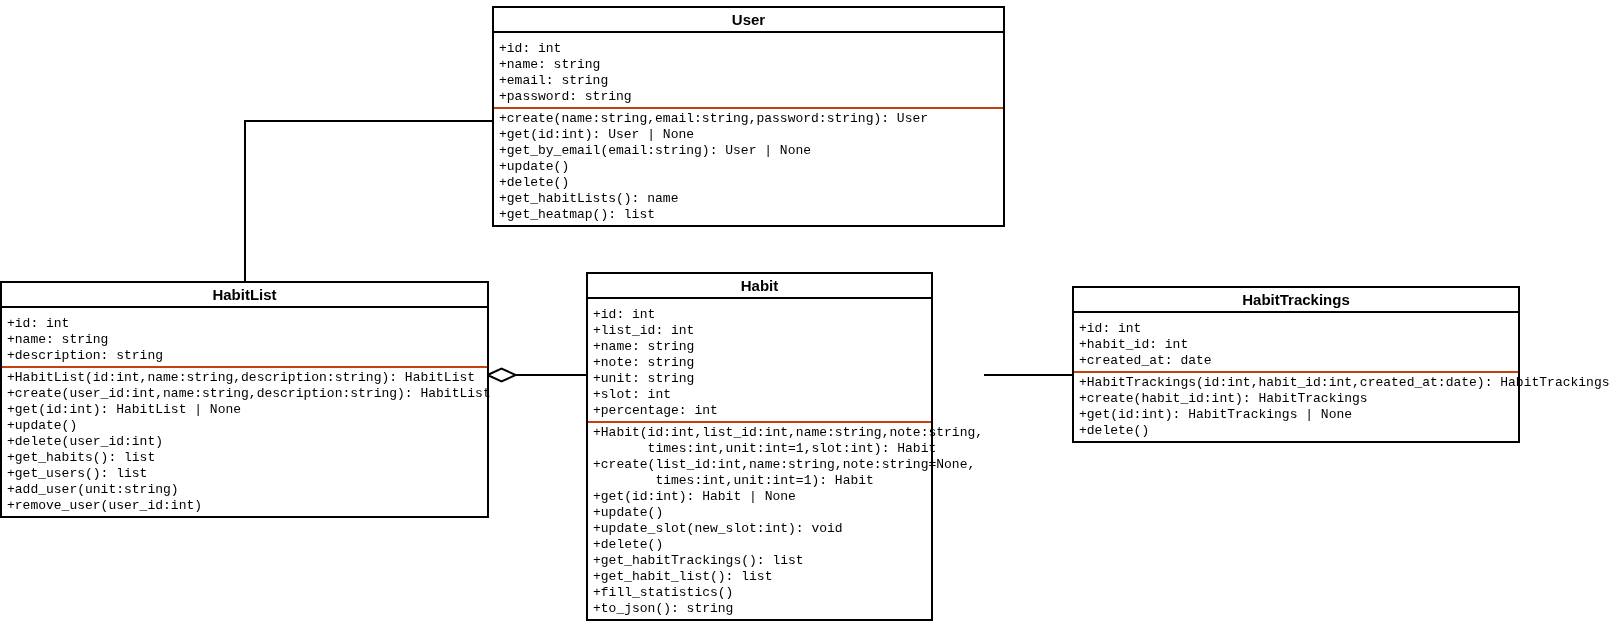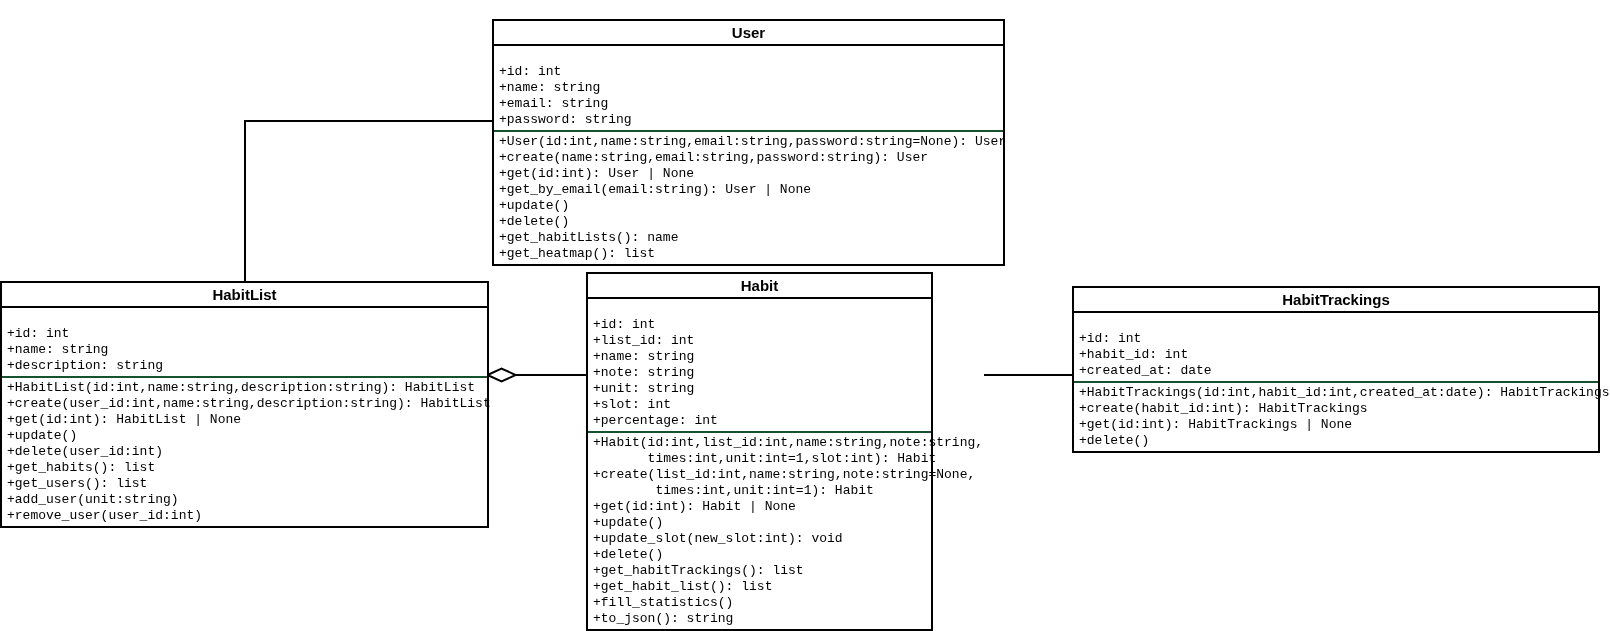--- a/index.html
+++ b/index.html
@@ -26,22 +26,22 @@
     border-bottom: 2px solid #000000;
     text-align: center;
     font-family: "Liberation Sans", sans-serif;
     font-weight: bold;
     font-size: 15px;
     line-height: 18px;
     padding: 3px 2px 2px 2px;
     white-space: nowrap;
   }
   .uml-attrs {
-    border-bottom: 2px solid #14532d;
-    padding: 18px 0 2px 5px;
+    border-bottom: 2px solid #c2410c;
+    padding: 8px 0 2px 5px;
   }
   .uml-methods {
     padding: 2px 0 2px 5px;
   }
   .uml-line {
     font-size: 13px;
     line-height: 16px;
     white-space: pre;
   }
   .conn {
@@ -60,32 +60,31 @@
   <div class="conn" style="left:244px; top:120px; width:250px; height:2px;"></div>
   <div class="conn" style="left:244px; top:120px; width:2px; height:163px;"></div>
 
   <svg class="diamond" style="left:486px; top:367px;" width="31" height="16" viewBox="0 0 31 16">
     <polygon points="1.5,8 15.5,1.5 29.5,8 15.5,14.5" fill="#ffffff" stroke="#000000" stroke-width="2"></polygon>
   </svg>
   <div class="conn" style="left:516px; top:374px; width:70px; height:2px;"></div>
 
   <div class="conn" style="left:984px; top:374px; width:88px; height:2px;"></div>
 
-  <div class="uml-class" style="left:492px; top:19px; width:513px;">
+  <div class="uml-class" style="left:492px; top:6px; width:513px;">
     <div class="uml-title">User</div>
     <div class="uml-attrs">
 
     <div class="uml-line">+id: int</div>
         <div class="uml-line">+name: string</div>
         <div class="uml-line">+email: string</div>
         <div class="uml-line">+password: string</div>
       </div>
     <div class="uml-methods">
 
-    <div class="uml-line">+User(id:int,name:string,email:string,password:string=None): User</div>
         <div class="uml-line">+create(name:string,email:string,password:string): User</div>
         <div class="uml-line">+get(id:int): User | None</div>
         <div class="uml-line">+get_by_email(email:string): User | None</div>
         <div class="uml-line">+update()</div>
         <div class="uml-line">+delete()</div>
         <div class="uml-line">+get_habitLists(): name</div>
         <div class="uml-line">+get_heatmap(): list</div>
       </div>
   </div>
 
@@ -133,21 +132,21 @@
         <div class="uml-line">+update()</div>
         <div class="uml-line">+update_slot(new_slot:int): void</div>
         <div class="uml-line">+delete()</div>
         <div class="uml-line">+get_habitTrackings(): list</div>
         <div class="uml-line">+get_habit_list(): list</div>
         <div class="uml-line">+fill_statistics()</div>
         <div class="uml-line">+to_json(): string</div>
       </div>
   </div>
 
-  <div class="uml-class" style="left:1072px; top:286px; width:528px;">
+  <div class="uml-class" style="left:1072px; top:286px; width:448px;">
     <div class="uml-title">HabitTrackings</div>
     <div class="uml-attrs">
 
     <div class="uml-line">+id: int</div>
         <div class="uml-line">+habit_id: int</div>
         <div class="uml-line">+created_at: date</div>
       </div>
     <div class="uml-methods">
 
     <div class="uml-line">+HabitTrackings(id:int,habit_id:int,created_at:date): HabitTrackings</div>

